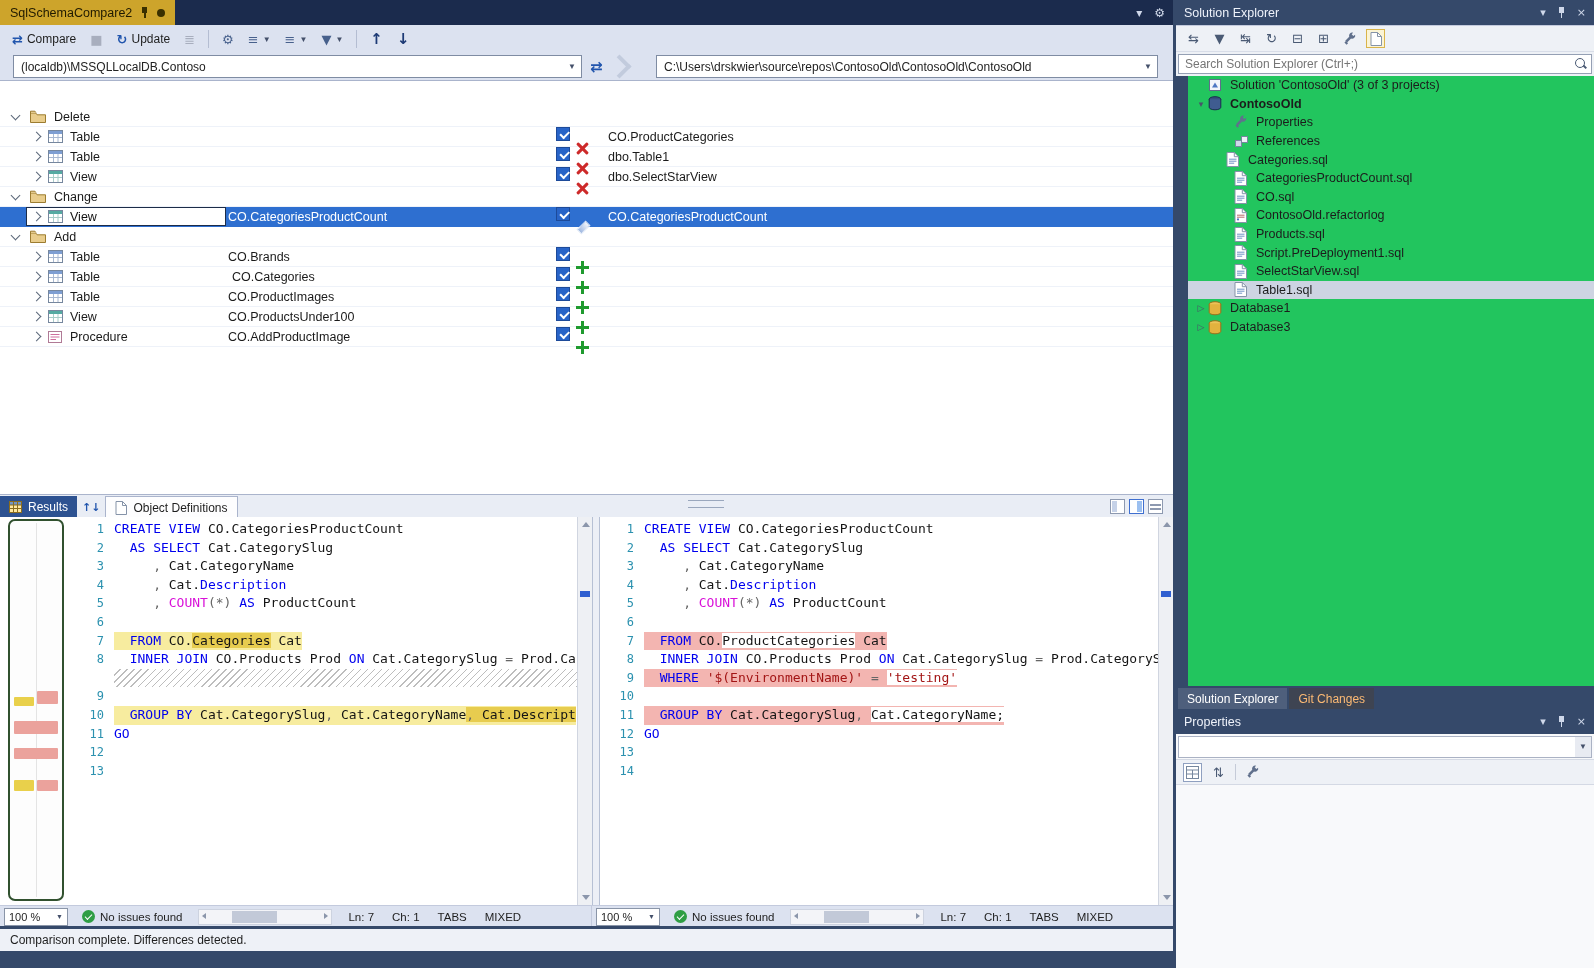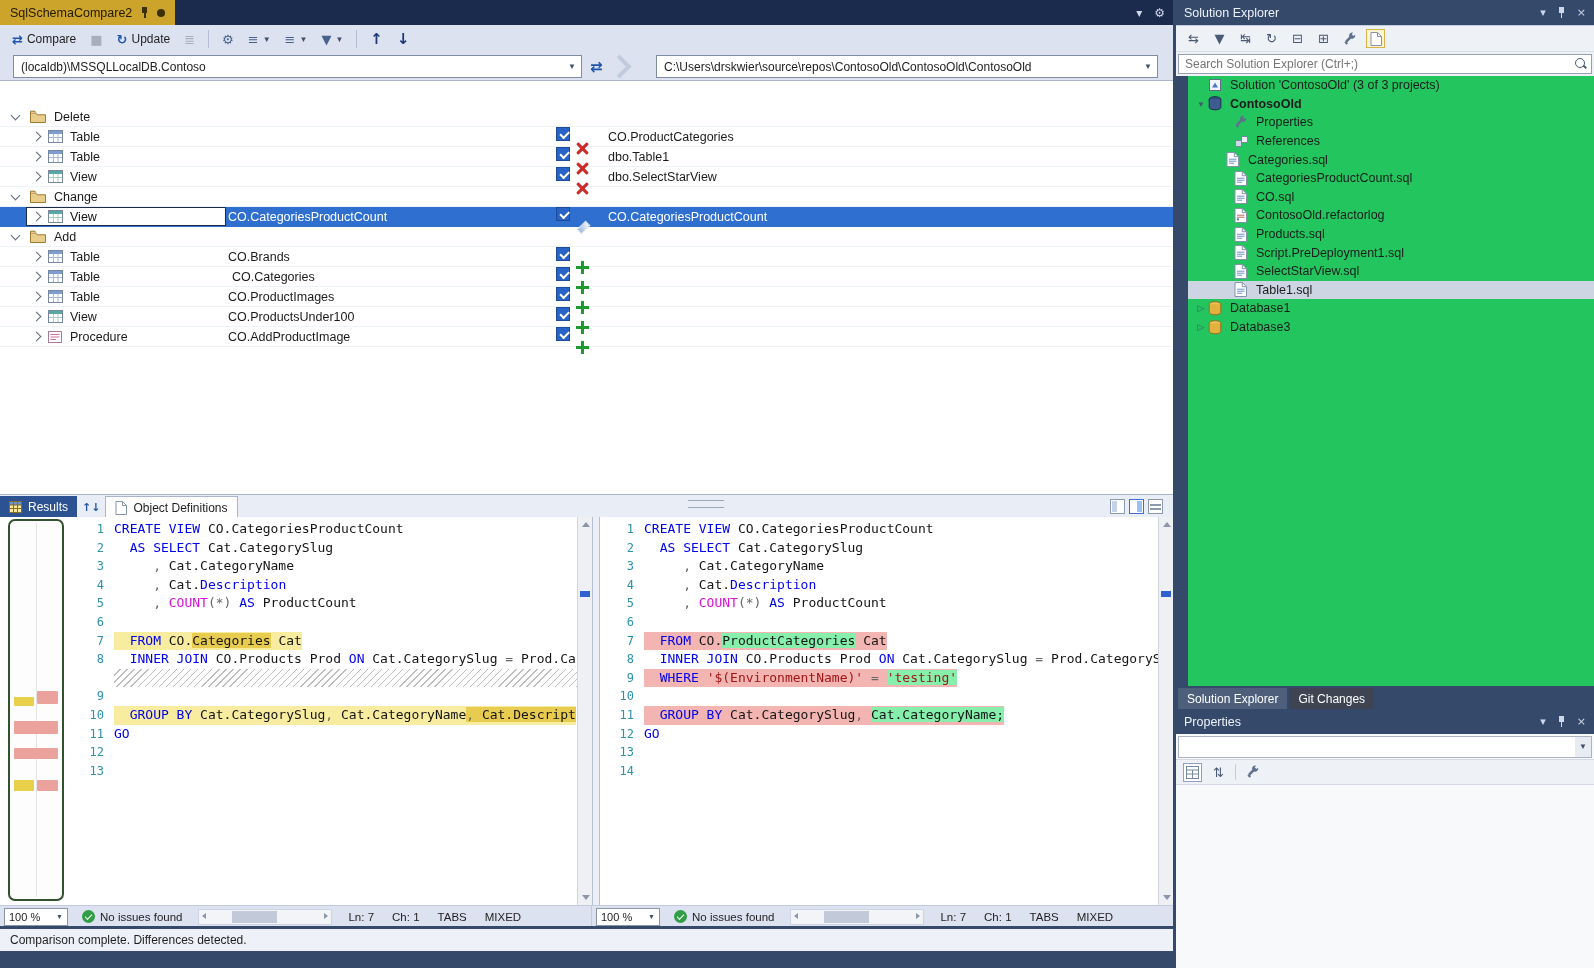--- a/index.html
+++ b/index.html
@@ -87,21 +87,21 @@
   #editor-right{left:600px;width:573px;}
   #editor-splitter{position:absolute;left:592px;width:8px;top:0;bottom:0;background:#eceff6;border-left:1px solid #b6c0d4;border-right:1px solid #b6c0d4;box-sizing:border-box;}
   .code{position:absolute;left:0;top:0;right:15px;bottom:0;overflow:hidden;padding-top:3px;}
   .code-line{height:18.6px;line-height:18.6px;display:flex;font-family:"DejaVu Sans Mono",monospace;font-size:13px;white-space:pre;}
   .ln-num{width:34px;flex:none;text-align:right;padding-right:10px;color:#2b91af;font-size:12px;}
   .ln-text{flex:1;overflow:hidden;}
   .lbg{display:inline-block;}
   .bg-y .lbg{background:#f7ec9f;}
   .bg-r .lbg{background:#f3b5b1;}
   .bg-y .tok.d{background:#e7cc4f;}
-  .bg-r .tok.d{background:#86efac;}
+  .bg-r .tok.d{background:#ffffff;}
   .tok.kw{color:#0000ee;}
   .tok.pl{color:#141414;}
   .tok.op{color:#666;}
   .tok.fn{color:#d911d9;}
   .tok.str{color:#a31515;}
   .hatch-line .ln-text{background:repeating-linear-gradient(135deg,#ffffff 0 4px,#bdbdbd 4px 5px);}
   .vscroll{position:absolute;right:0;top:0;bottom:0;width:15px;background:#eef0f4;border-left:1px solid #d0d5e0;box-sizing:border-box;}
   .vs-up,.vs-dn{position:absolute;left:4px;width:0;height:0;border-left:4px solid transparent;border-right:4px solid transparent;}
   .vs-up{top:5px;border-bottom:5px solid #8b96ab;}
   .vs-dn{bottom:5px;border-top:5px solid #8b96ab;}
@@ -148,21 +148,21 @@
   #se-tree{position:absolute;left:0;right:0;top:76px;height:610px;background:#22c55e;overflow:hidden;margin-left:12px;}
   .se-row{height:18.6px;display:flex;align-items:center;}
   .se-row.sel{background:#cdd4e2;}
   .se-arrow{width:14px;flex:none;font-size:9px;color:#49536a;text-align:center;font-family:"DejaVu Sans",sans-serif;}
   .se-icon{width:19px;flex:none;display:flex;align-items:center;}
   .se-label{margin-left:3px;font-size:12.5px;color:#1c1c1c;white-space:nowrap;}
   .se-label.bold{font-weight:bold;}
   #tw-tabs{position:absolute;left:0;right:0;top:686px;height:23px;display:flex;align-items:flex-end;gap:2px;padding-left:2px;}
   .twtab{height:21px;display:flex;align-items:center;padding:0 9px;font-size:12px;color:#fff;}
   .twtab.active{background:#4e5f7c;}
-  .twtab.inactive{background:#3e4452;color:#ffffff;}
+  .twtab.inactive{background:#3e4452;color:#fdba74;}
   #props-title{top:709px;}
   #props-combo{position:absolute;left:0;right:0;top:734px;height:25px;background:#f8f9fb;display:flex;align-items:center;padding:2px;box-sizing:border-box;}
   .pcombo{flex:1;height:20px;background:#fff;border:1px solid #aab2c4;position:relative;}
   .pcombo .dd{position:absolute;right:0;top:0;bottom:0;width:16px;background:#e8ebf2;display:flex;align-items:center;justify-content:center;font-size:8px;color:#44506a;}
   #props-toolbar{position:absolute;left:0;right:0;top:759px;height:26px;background:#eef1f6;border-top:1px solid #d4d9e4;border-bottom:1px solid #d4d9e4;display:flex;align-items:center;gap:7px;padding:0 7px;box-sizing:border-box;}
   .pt-ic{width:19px;height:19px;display:flex;align-items:center;justify-content:center;color:#4a5a74;font-family:"DejaVu Sans",sans-serif;font-size:13px;box-sizing:border-box;}
   .pt-ic.active{border:1px solid #8fa0c0;background:#fff;}
   .pt-sep{width:1px;height:16px;background:#c5cbd8;}
   #props-body{position:absolute;left:0;right:0;top:785px;bottom:0;background:#f8f9fb;}
 </style>

